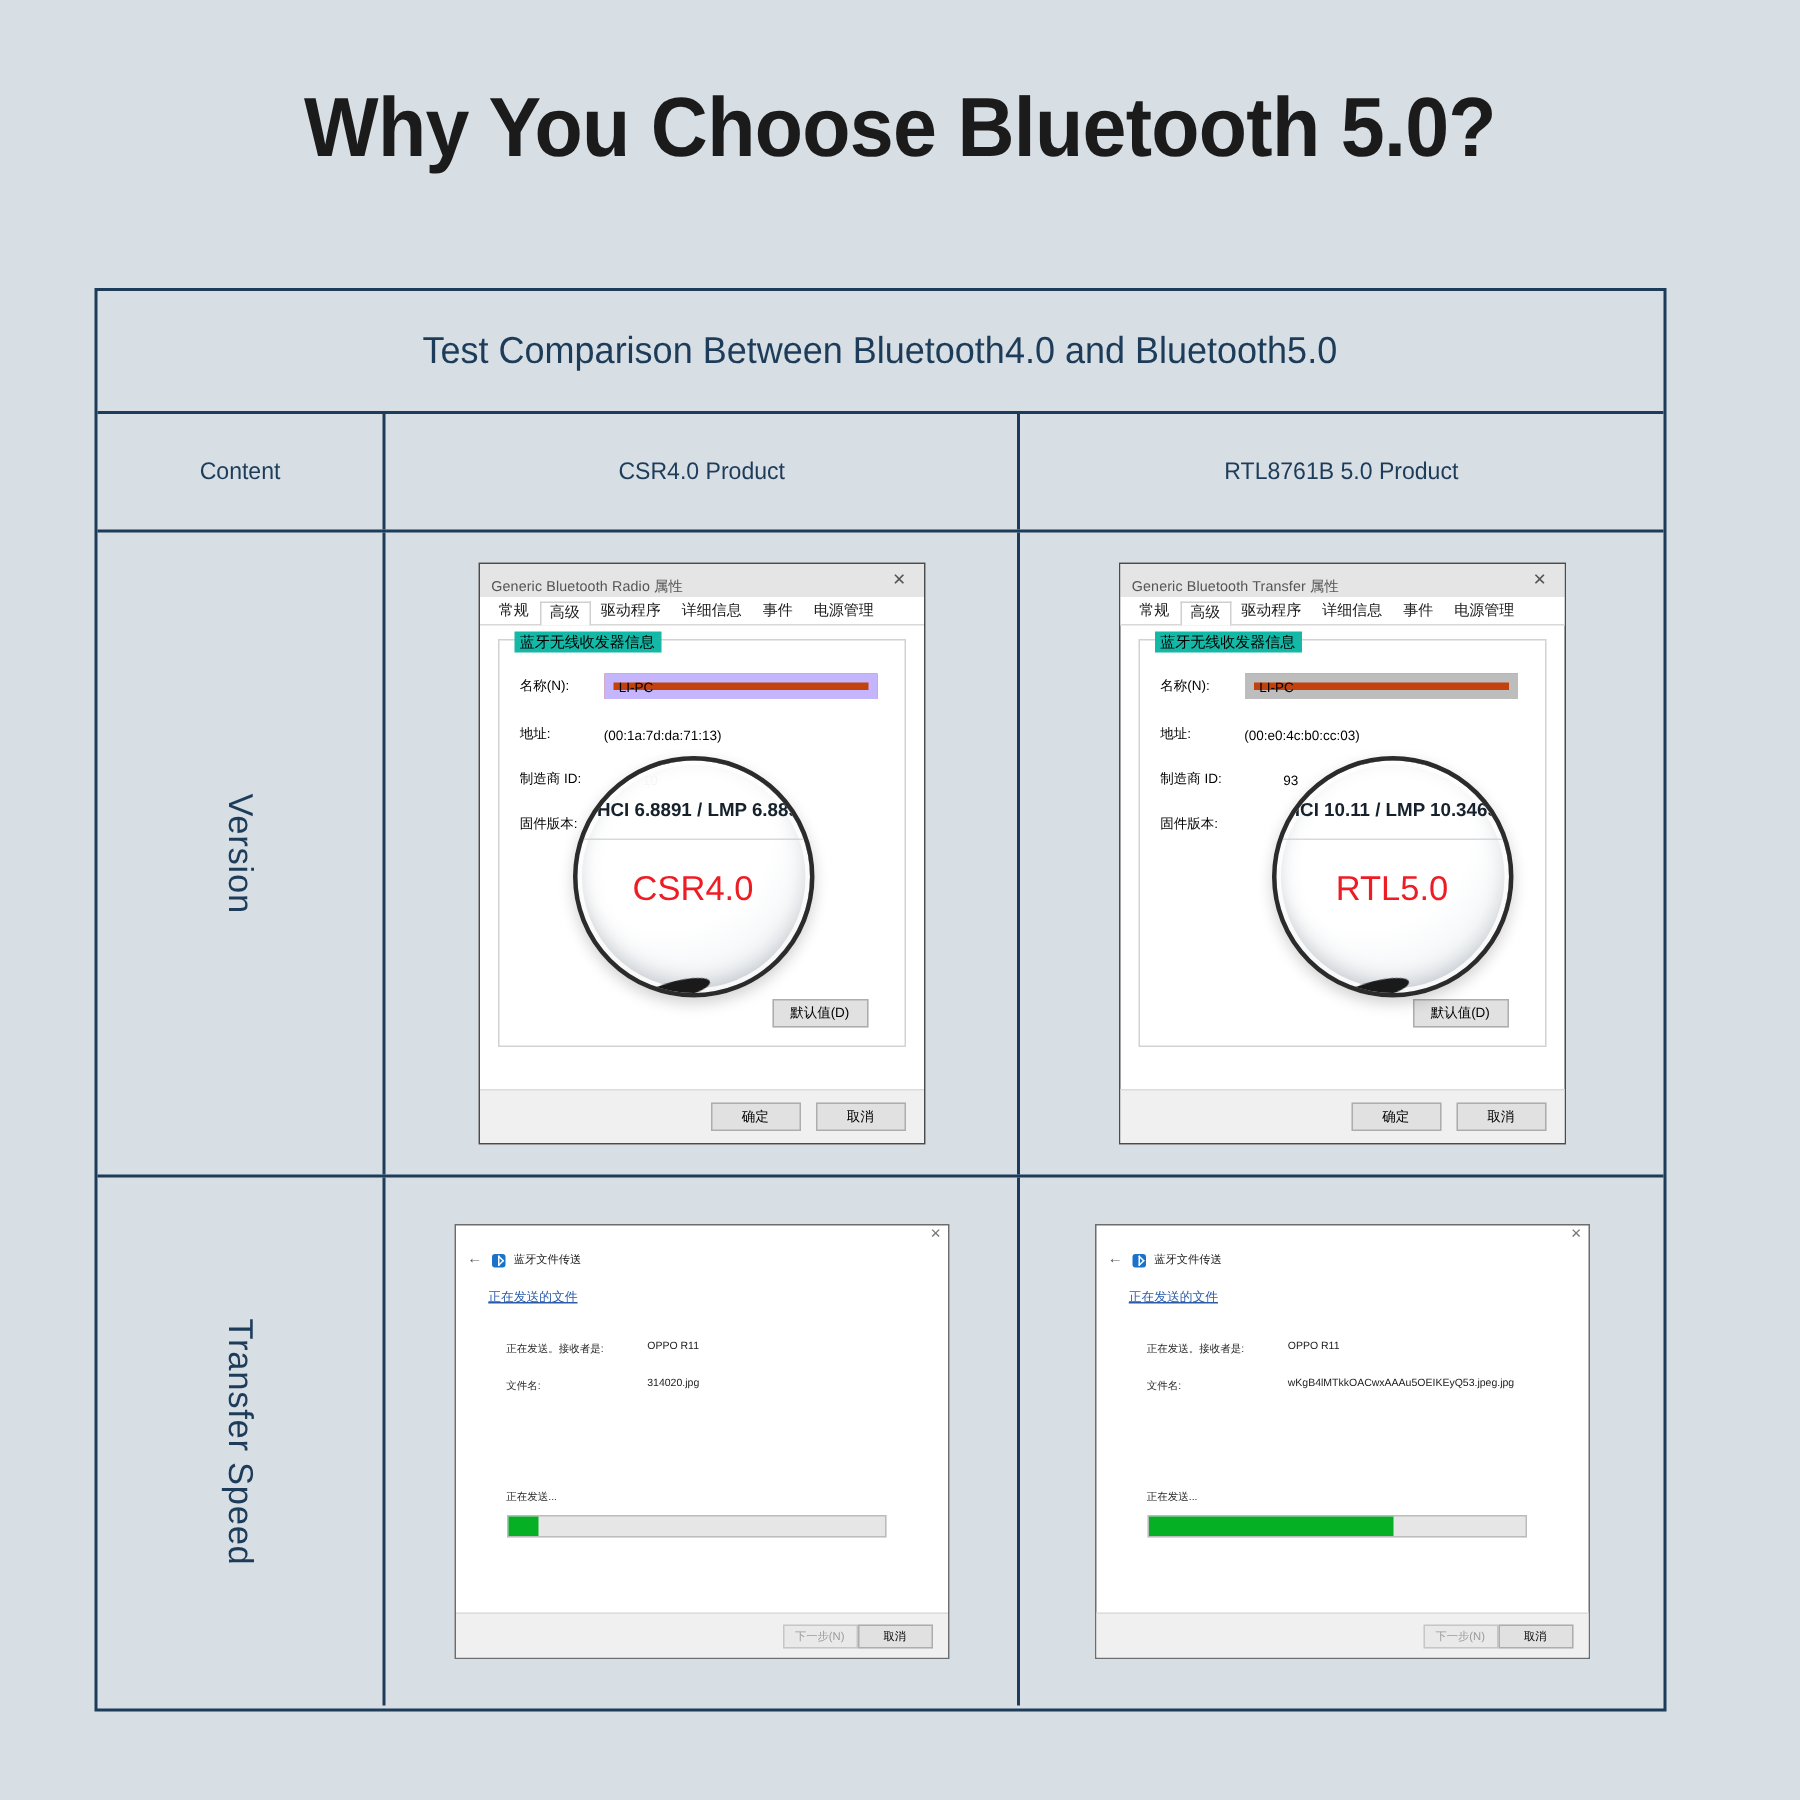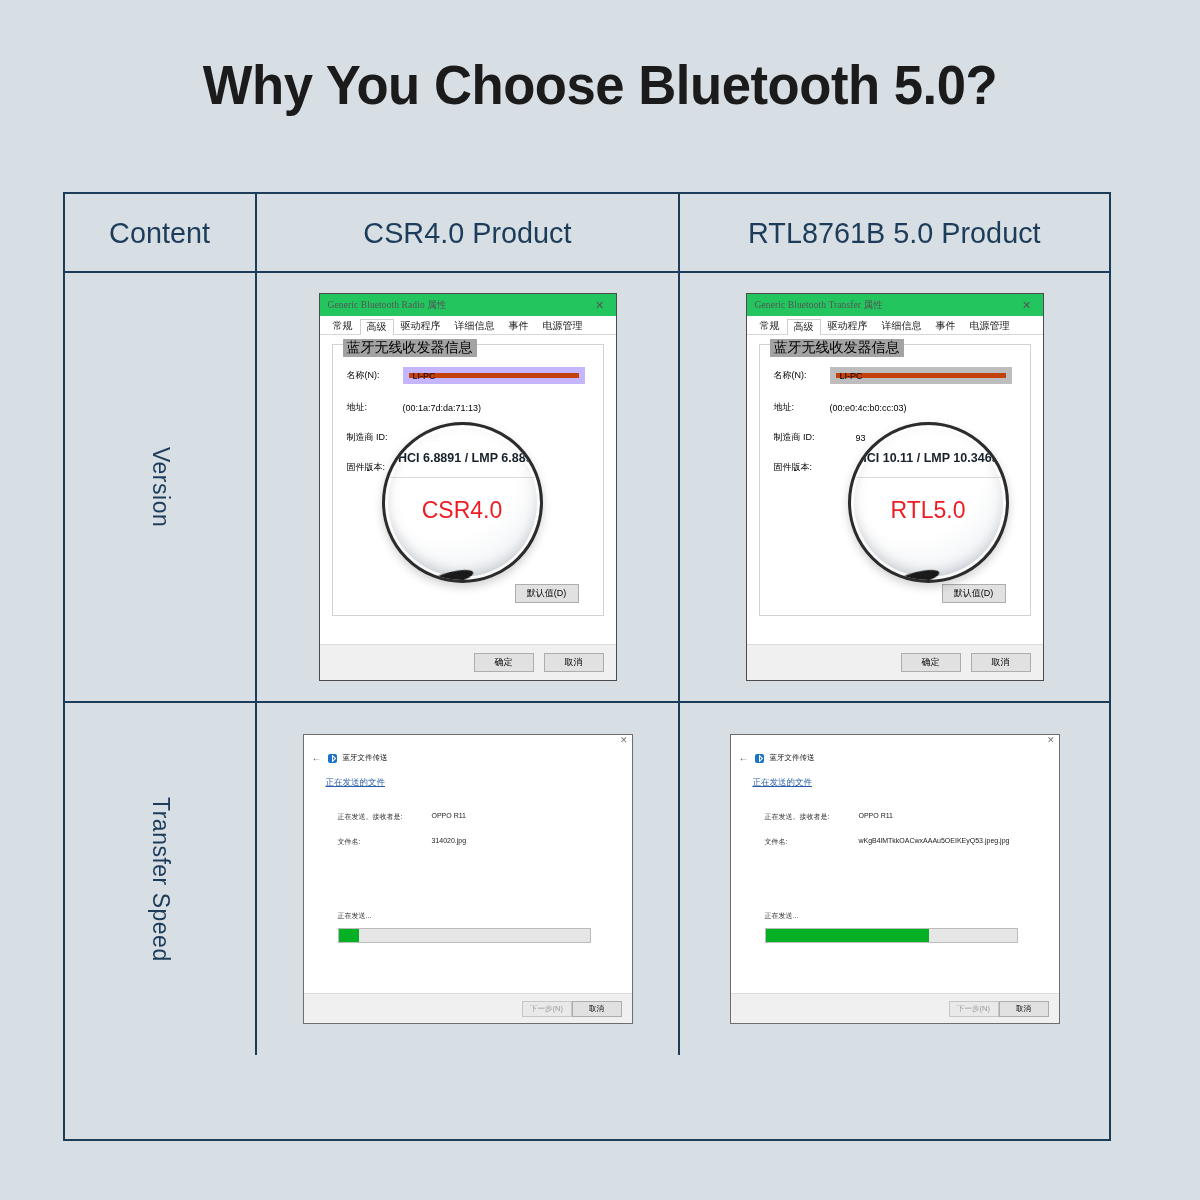--- a/index.html
+++ b/index.html
@@ -60,21 +60,21 @@
   .tbl-head {
     display: flex;
     height: 79px;
     border-bottom: 2px solid #1d3c5a;
     box-sizing: border-box;
   }
   .th {
     display: flex;
     align-items: center;
     justify-content: center;
-    font-size: 30px;
+    font-size: 16px;
     color: #1d3c5a;
     box-sizing: border-box;
   }
   .th span { transform: scaleX(0.96); display:inline-block; }
   .col-content { width: 192px; border-right: 2px solid #1d3c5a; }
   .col-a { width: 423px; border-right: 2px solid #1d3c5a; }
   .col-b { width: 429px; }
 
   .tbl-row {
     display: flex;
@@ -108,27 +108,26 @@
     border: 1px solid #4b4b4b;
     box-sizing: border-box;
     position: relative;
     font-size: 9px;
     color: #000;
   }
   .prop-dialog { width: 298px; height: 388px; }
 
   .win-titlebar {
     height: 22px;
-    background: #22c55e;
-    display: flex;
-    align-items: center;
+    background: #e5e5e5;
+    display: flex;
+    align-items: flex-end;
     padding-left: 8px;
     box-sizing: border-box;
     position: relative;
-    font-family: Liberation Serif, serif;
   }
   .win-title-text {
     font-size: 9.5px;
     color: #555;
     letter-spacing: 0.1px;
   }
   .win-close {
     position: absolute;
     right: 0; top: 0;
     width: 32px; height: 22px;
@@ -169,23 +168,23 @@
     top: 50px;
     width: 272px;
     height: 272px;
     border: 1px solid #d2d2d2;
     box-sizing: border-box;
   }
   .group-legend {
     position: absolute;
     top: -6px;
     left: 10px;
-    background: #a3a3a3;
+    background: #14b8a6;
     padding: 0 4px;
-    font-size: 14px;
+    font-size: 10px;
     color: #000;
   }
   .field-row {
     position: absolute;
     left: 14px;
     font-size: 9px;
     display: flex;
     align-items: center;
   }
   .field-label { width: 56px; color: #000; }
@@ -411,20 +410,23 @@
 </style>
 </head>
 <body>
 
 <div id="page">
 
   <div class="page-title">Why You Choose Bluetooth 5.0?</div>
 
   <div class="cmp-table">
 
+    <div class="tbl-caption">
+      <span>Test Comparison Between Bluetooth4.0 and Bluetooth5.0</span>
+    </div>
 
     <div class="tbl-head">
       <div class="th col-content">
         <span>Content</span>
       </div>
       <div class="th col-a">
         <span>CSR4.0 Product</span>
       </div>
       <div class="th col-b">
         <span>RTL8761B 5.0 Product</span>

